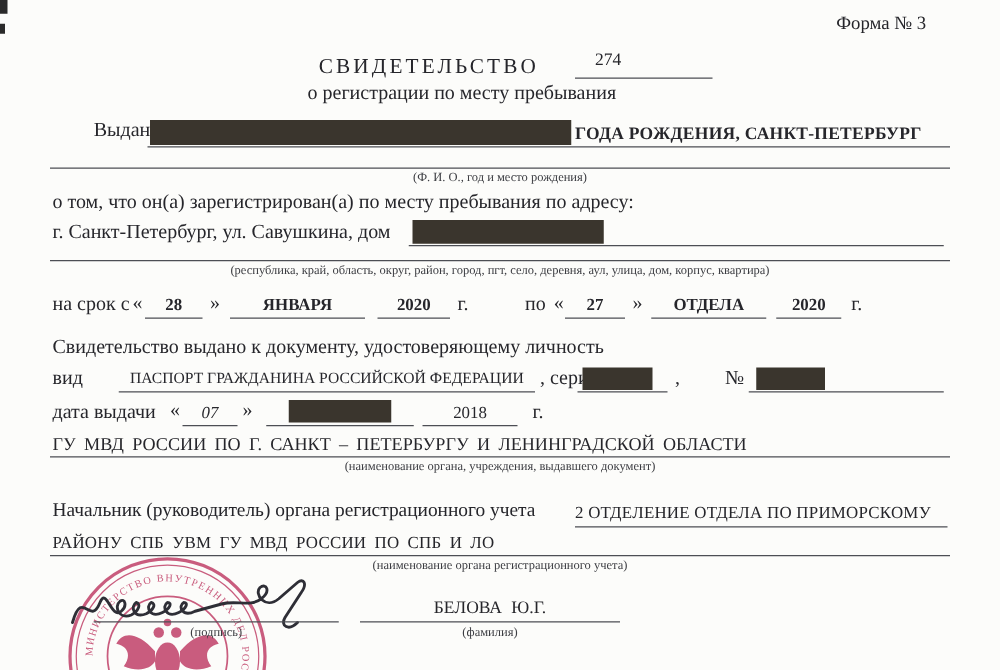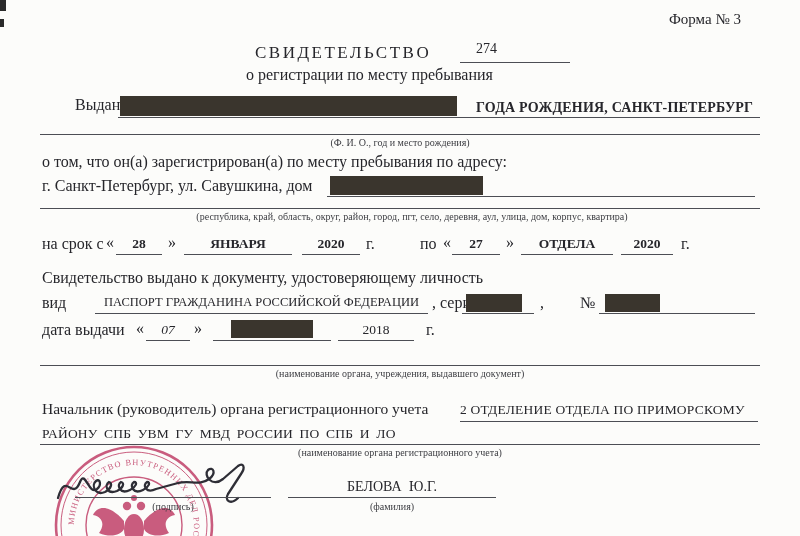--- a/index.html
+++ b/index.html
@@ -42,33 +42,33 @@
 
   <div class="abs" style="left:255px;top:43px;font-size:17px;letter-spacing:2.5px;">СВИДЕТЕЛЬСТВО</div>
   <div class="abs" style="left:460px;top:41px;width:110px;height:22px;border-bottom:1.4px solid var(--line);font-size:14px;padding-left:16px;">
     <span>274</span>
   </div>
   <div class="abs t16" style="left:246px;top:65px;">о регистрации по месту пребывания</div>
 
   <div class="abs t16" style="left:75px;top:95px;">Выдано</div>
   <div class="abs" style="left:118px;top:93px;width:642px;height:25px;border-bottom:1.6px solid var(--line);">
     <div class="abs bar" style="left:2px;top:3px;width:337px;height:20px;"></div>
-    <div class="abs boldval" style="left:342px;top:6px;margin-left:16px;">ГОДА РОЖДЕНИЯ, САНКТ-ПЕТЕРБУРГ</div>
+    <div class="abs boldval" style="left:342px;top:6px;">ГОДА РОЖДЕНИЯ, САНКТ-ПЕТЕРБУРГ</div>
   </div>
   <div class="abs rule" style="left:40px;top:134px;width:720px;"></div>
   <div class="abs cap" style="left:40px;top:137px;width:720px;">(Ф. И. О., год и место рождения)</div>
 
   <div class="abs t16" style="left:42px;top:152px;">о том, что он(а) зарегистрирован(а) по месту пребывания по адресу:</div>
 
   <div class="abs t16" style="left:42px;top:176px;">г. Санкт-Петербург, ул. Савушкина, дом</div>
   <div class="abs" style="left:327px;top:175px;width:428px;height:22px;border-bottom:1.4px solid var(--line);">
     <div class="abs bar" style="left:3px;top:1px;width:153px;height:19px;"></div>
   </div>
   <div class="abs rule" style="left:40px;top:208px;width:720px;"></div>
-  <div class="abs cap" style="left:52px;top:211px;width:720px;">(республика, край, область, округ, район, город, пгт, село, деревня, аул, улица, дом, корпус, квартира)</div>
+  <div class="abs cap" style="left:40px;top:211px;width:720px;">(республика, край, область, округ, район, город, пгт, село, деревня, аул, улица, дом, корпус, квартира)</div>
 
   <div class="abs" style="left:0;top:234px;width:800px;height:26px;">
     <span class="abs t16" style="left:42px;">на срок с</span>
     <span class="abs quote" style="left:106px;">«</span>
     <span class="abs fld" style="left:116px;width:46px;">28</span>
     <span class="abs quote" style="left:168px;">»</span>
     <span class="abs fld" style="left:184px;width:108px;">ЯНВАРЯ</span>
     <span class="abs fld" style="left:302px;width:58px;">2020</span>
     <span class="abs t16" style="left:366px;">г.</span>
     <span class="abs t16" style="left:420px;">по</span>
@@ -101,20 +101,21 @@
     <span class="abs quote" style="left:136px;">«</span>
     <span class="abs fld" style="left:146px;width:44px;font-weight:normal;font-style:italic;">07</span>
     <span class="abs quote" style="left:194px;">»</span>
     <span class="abs fld" style="left:213px;width:118px;">
         <span class="abs bar" style="left:18px;top:0;width:82px;height:18px;"></span>
       </span>
     <span class="abs fld" style="left:338px;width:76px;font-weight:normal;">2018</span>
     <span class="abs t16" style="left:426px;">г.</span>
   </div>
 
+  <div class="abs" style="left:42px;top:348px;font-size:14.5px;word-spacing:3px;">ГУ  МВД  РОССИИ  ПО  Г. САНКТ – ПЕТЕРБУРГУ  И  ЛЕНИНГРАДСКОЙ ОБЛАСТИ</div>
   <div class="abs rule" style="left:40px;top:365px;width:720px;"></div>
   <div class="abs cap" style="left:40px;top:368px;width:720px;">(наименование органа, учреждения, выдавшего документ)</div>
 
   <div class="abs" style="left:42px;top:400px;font-size:15.5px;">Начальник (руководитель) органа регистрационного учета</div>
   <div class="abs uc" style="left:460px;top:399px;width:298px;height:23px;border-bottom:1.4px solid var(--line);line-height:21px;">2 ОТДЕЛЕНИЕ ОТДЕЛА  ПО ПРИМОРСКОМУ</div>
   <div class="abs uc" style="left:42px;top:426px;word-spacing:3px;">РАЙОНУ СПБ УВМ  ГУ  МВД РОССИИ  ПО СПБ  И  ЛО</div>
   <div class="abs rule" style="left:40px;top:444px;width:720px;"></div>
   <div class="abs cap" style="left:40px;top:447px;width:720px;">(наименование органа регистрационного учета)</div>
 
   <svg class="abs" style="left:52px;top:443px;z-index:1;opacity:.88;" width="164" height="164" viewBox="0 0 164 164">

